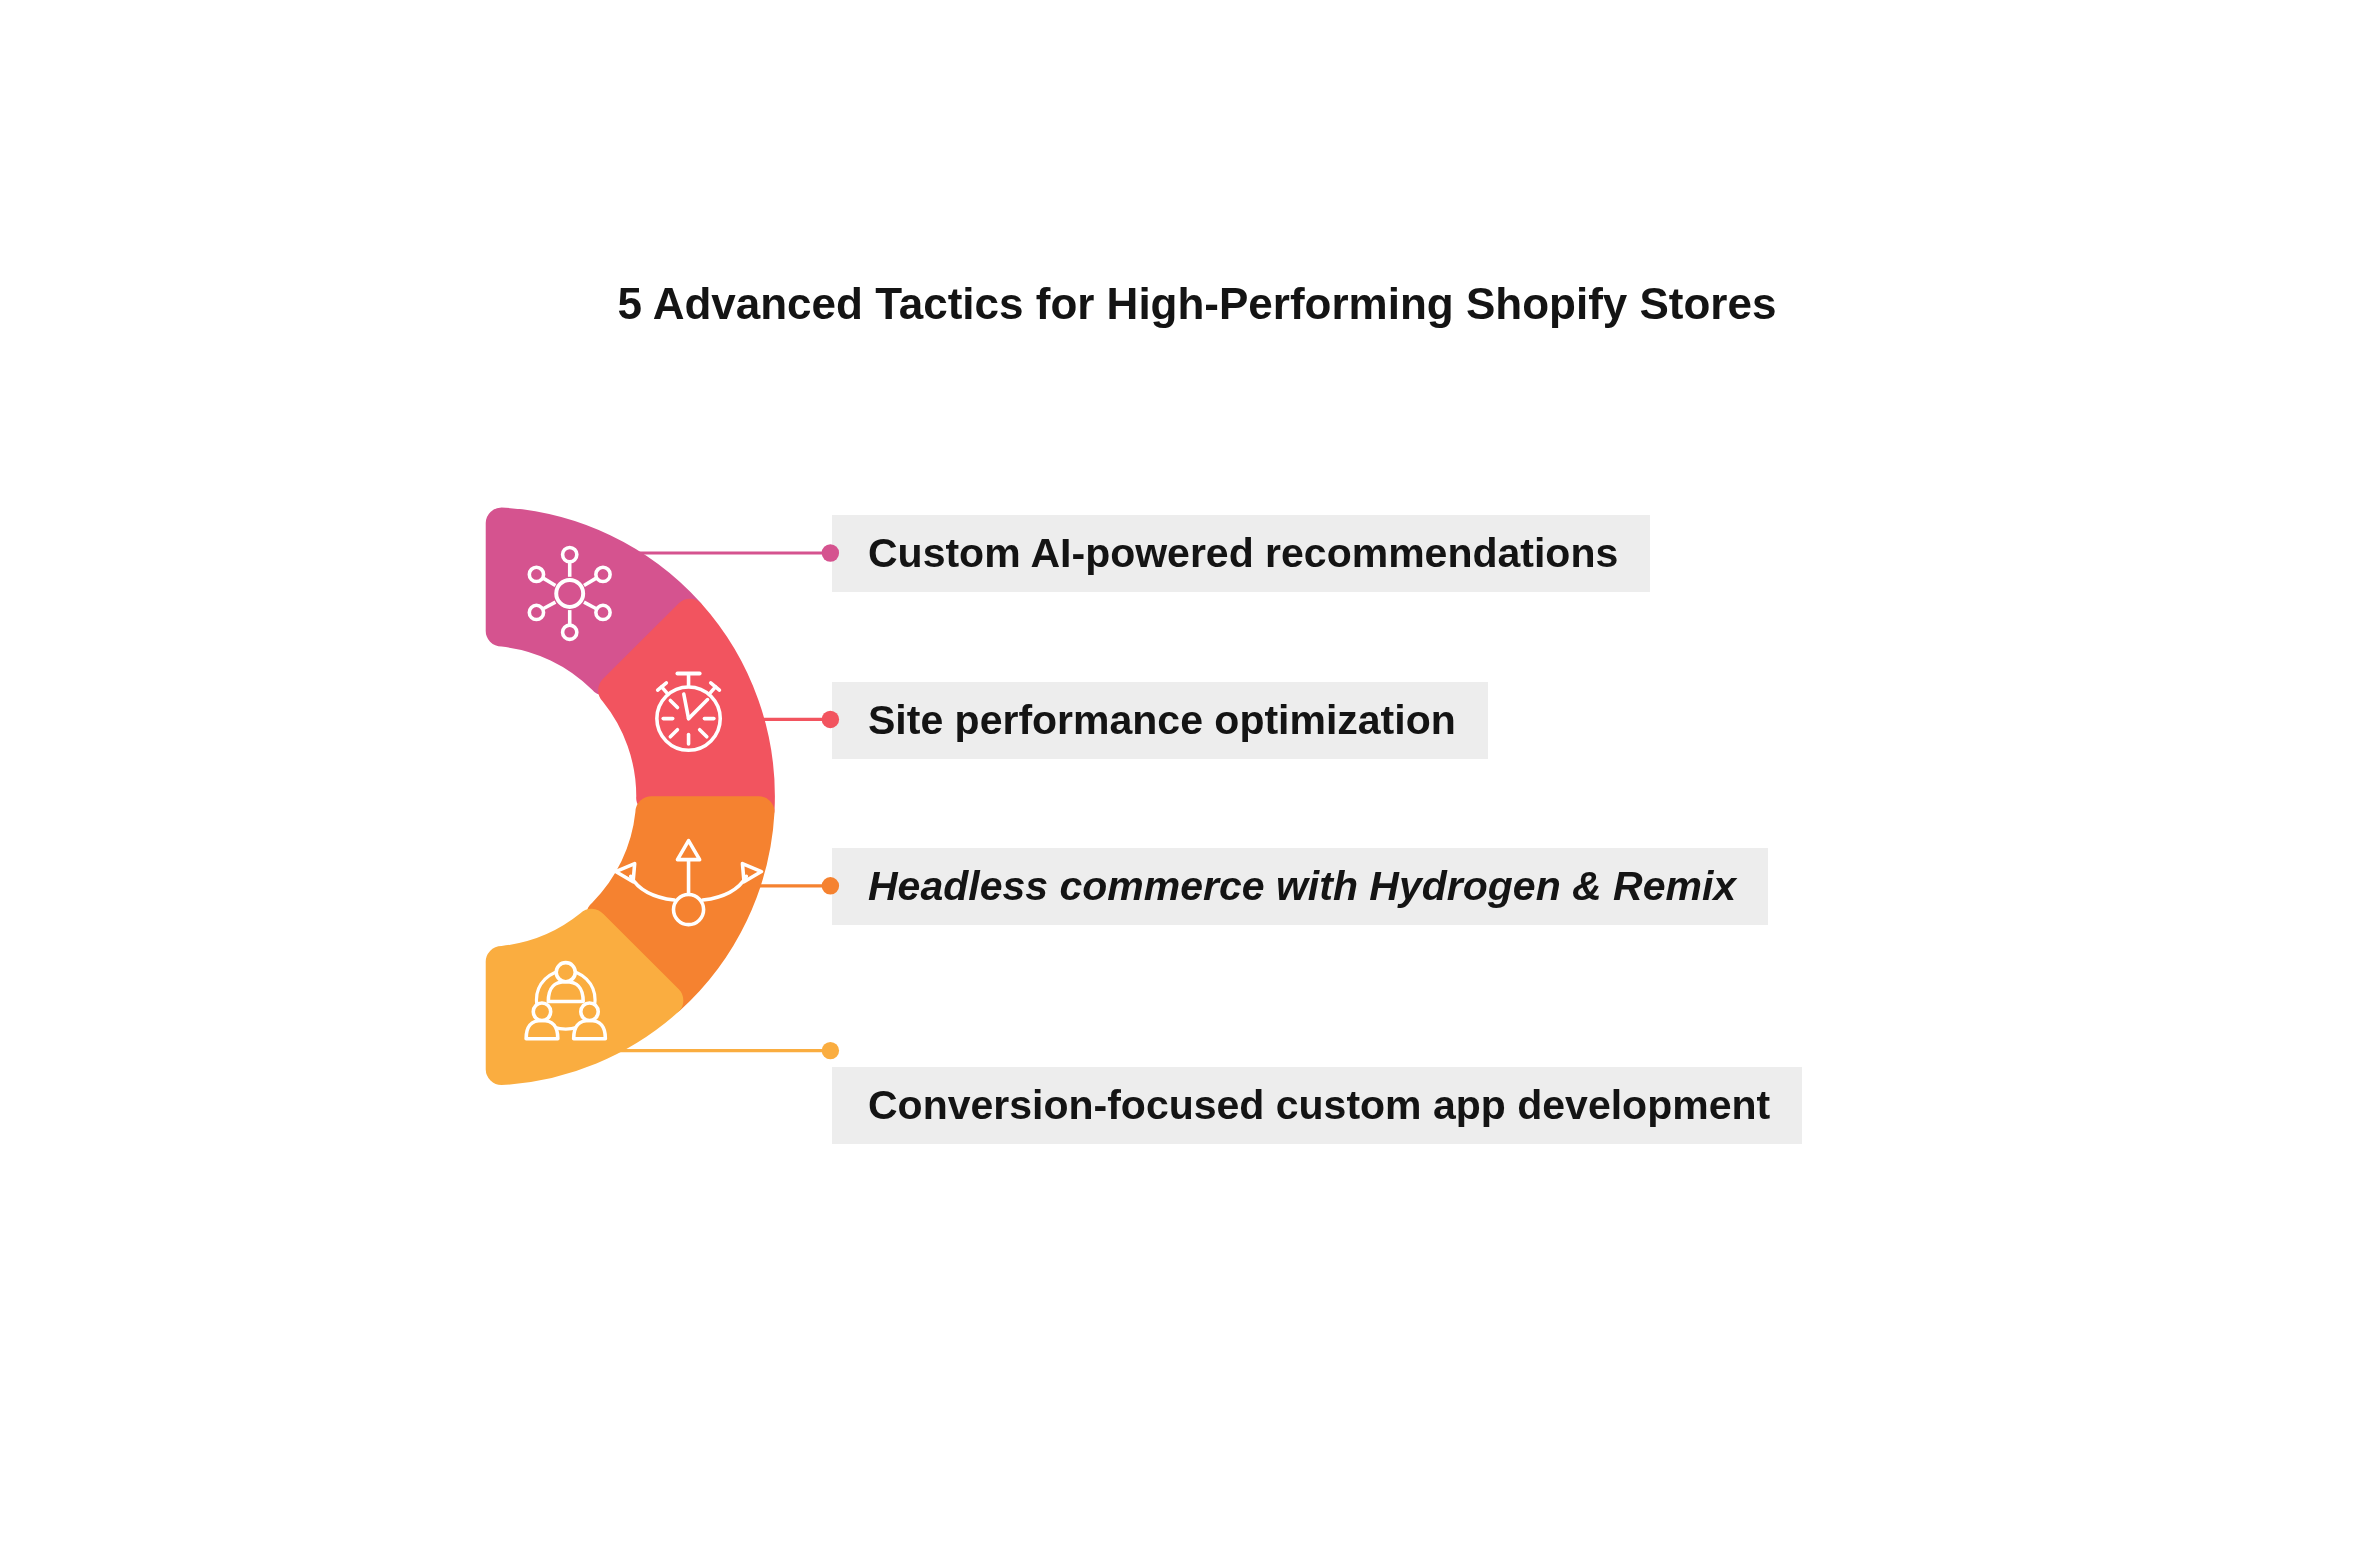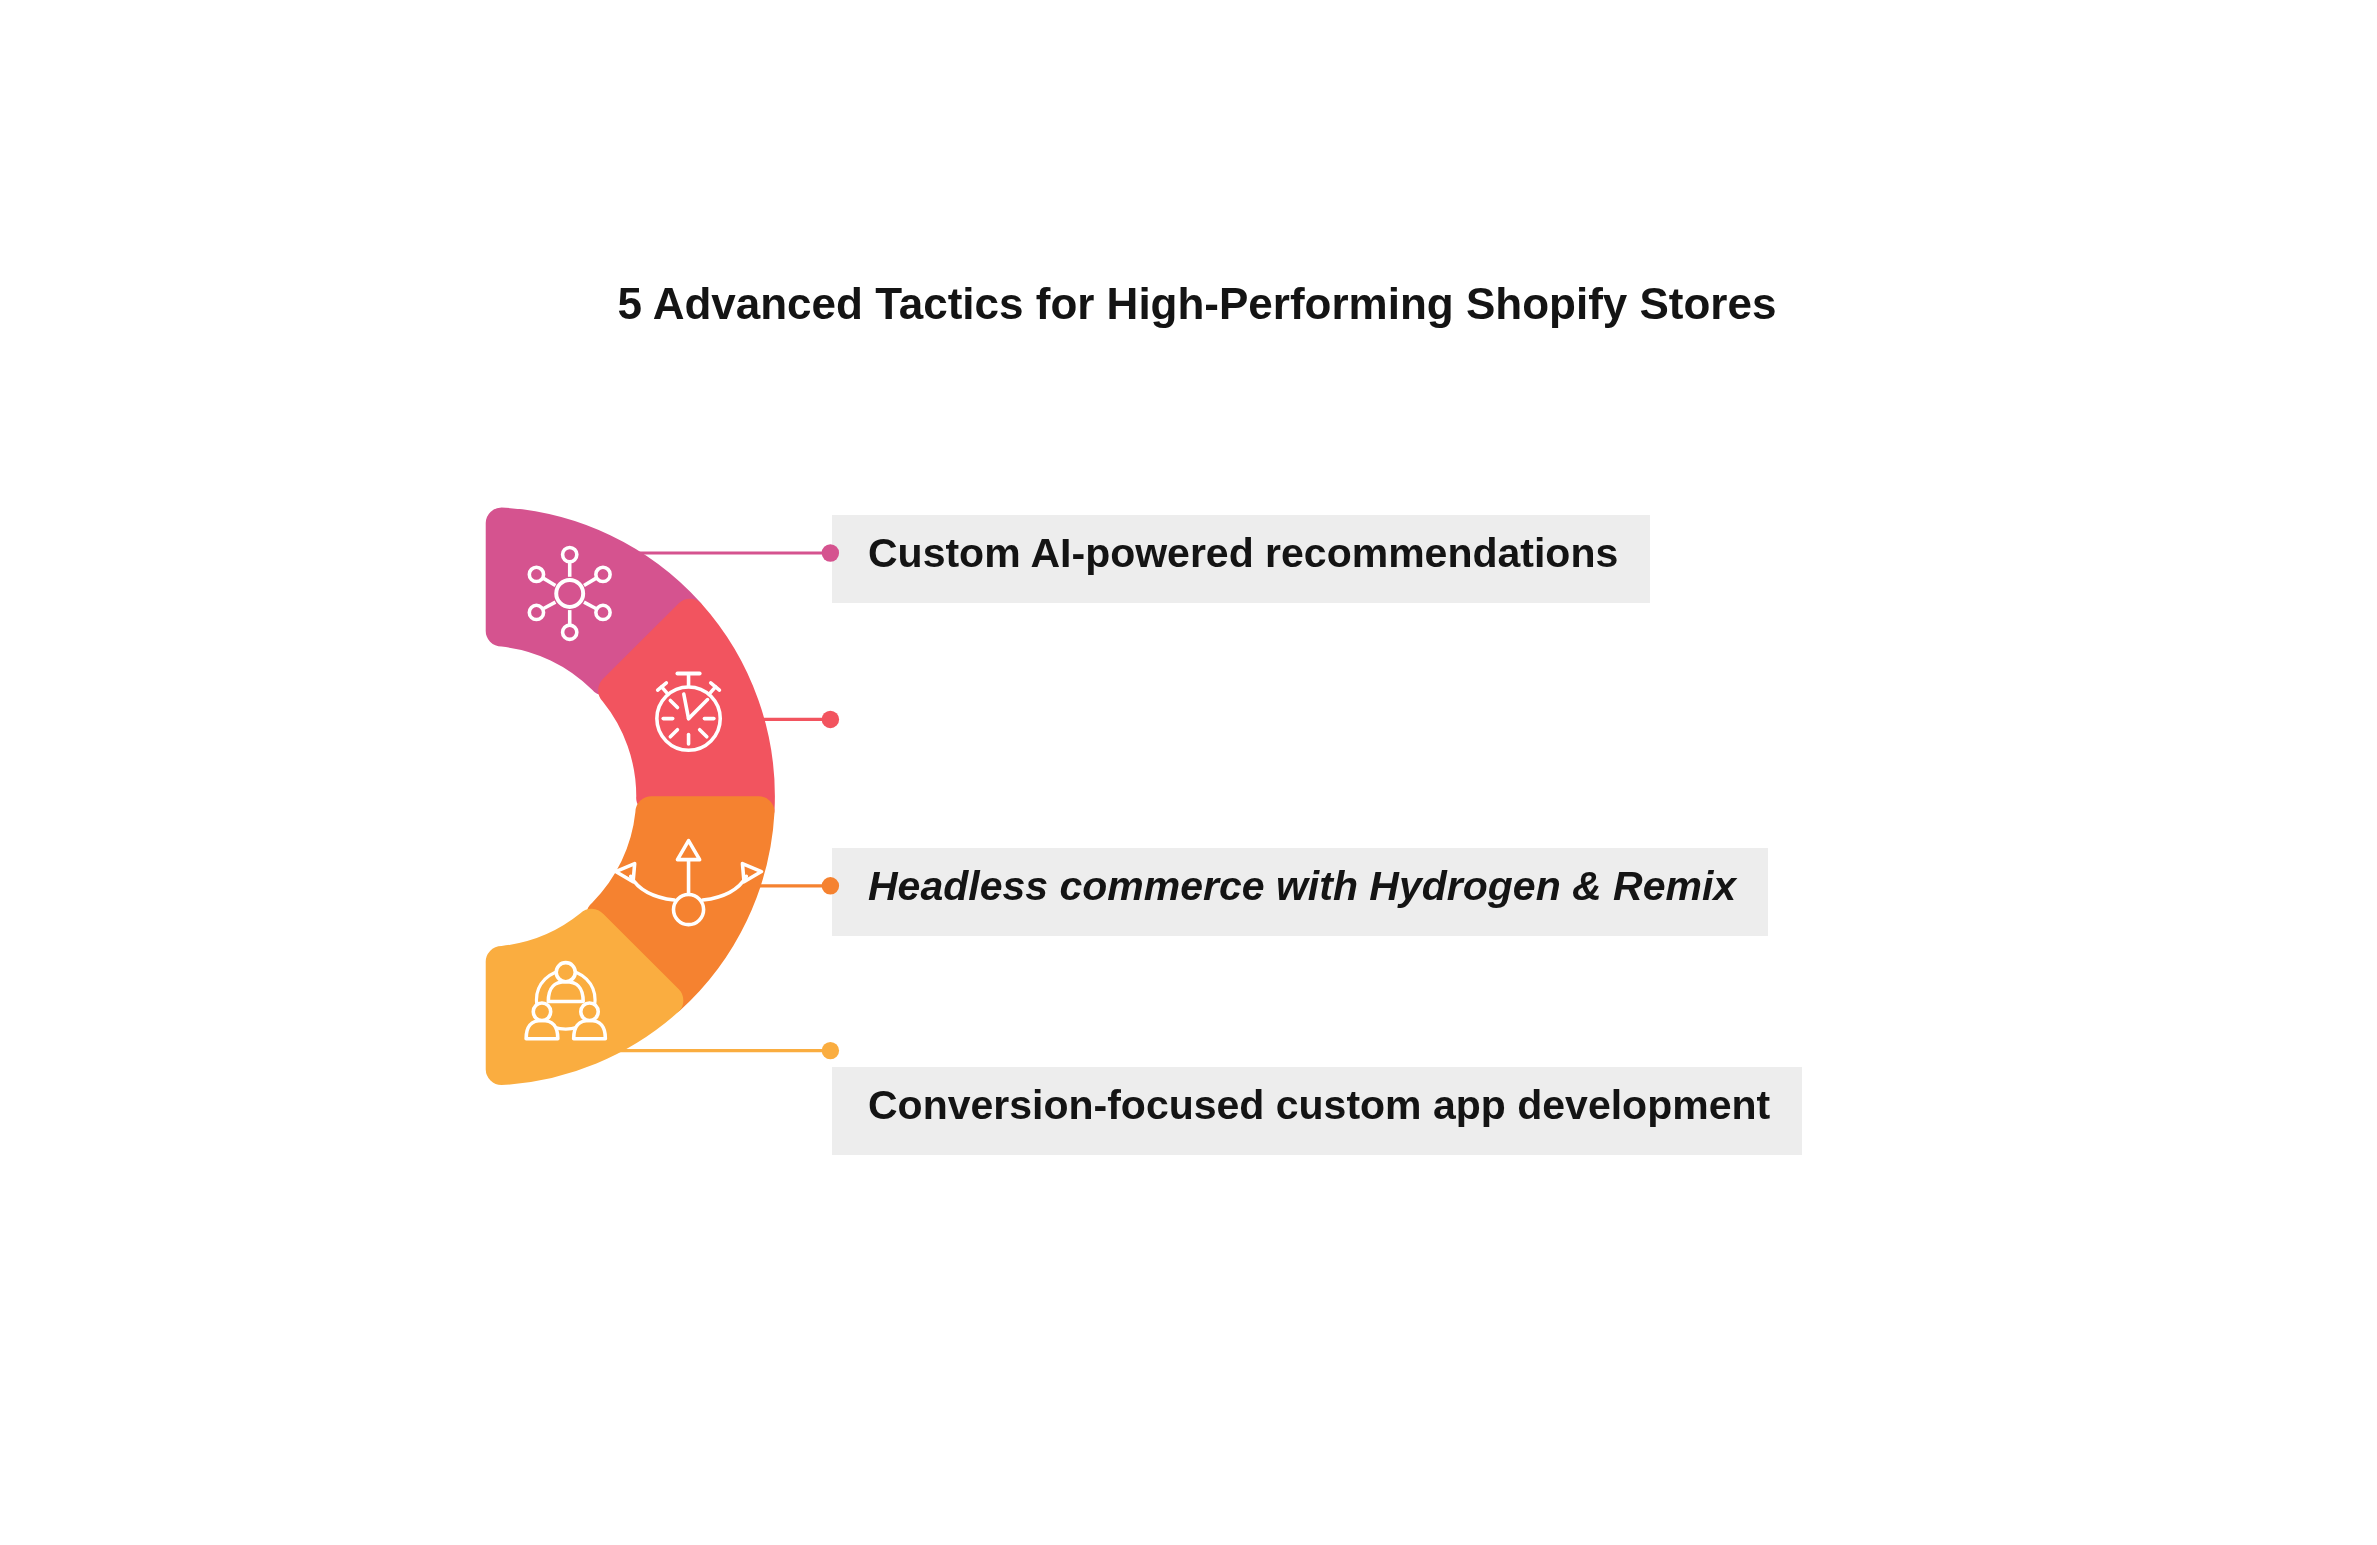--- a/index.html
+++ b/index.html
@@ -25,21 +25,21 @@
     font-size: 44px;
     font-weight: 700;
     color: #141414;
     z-index: 1;
   }
   .row-label {
     position: absolute;
     left: 832px;
     height: 76px;
     line-height: 76px;
-    padding: 0 32px 12px 36px;
+    padding: 0 32px 1px 36px;
     background: #EDEDED;
     font-size: 41px;
     font-weight: 700;
     color: #141414;
     white-space: nowrap;
     z-index: 1;
   }
   #label-0 { top: 515px; }
   #label-1 { top: 682px; }
   #label-2 { top: 848px; font-style: italic; }
@@ -57,20 +57,21 @@
   }
 </style>
 </head>
 <body>
 
 <div class="canvas">
 
   <h1 class="title">5 Advanced Tactics for High-Performing Shopify Stores</h1>
 
   <div class="row-label" id="label-0">Custom AI-powered recommendations</div>
+  <div class="row-label" id="label-1">Site performance optimization</div>
   <div class="row-label" id="label-2">Headless commerce with Hydrogen &amp; Remix</div>
   <div class="row-label" id="label-3">Conversion-focused custom app development</div>
 
   <svg class="overlay" width="2377" height="1545" viewBox="0 0 3000 1950">
 
     <g id="lines-layer">
         <line x1="788" y1="698" x2="1048" y2="698" stroke="#D5538F" stroke-width="4"></line>
         <line x1="935" y1="908" x2="1048" y2="908" stroke="#F2545F" stroke-width="4"></line>
         <line x1="930" y1="1118" x2="1048" y2="1118" stroke="#F58230" stroke-width="4"></line>
         <line x1="760" y1="1326" x2="1048" y2="1326" stroke="#FAAD40" stroke-width="4"></line>

